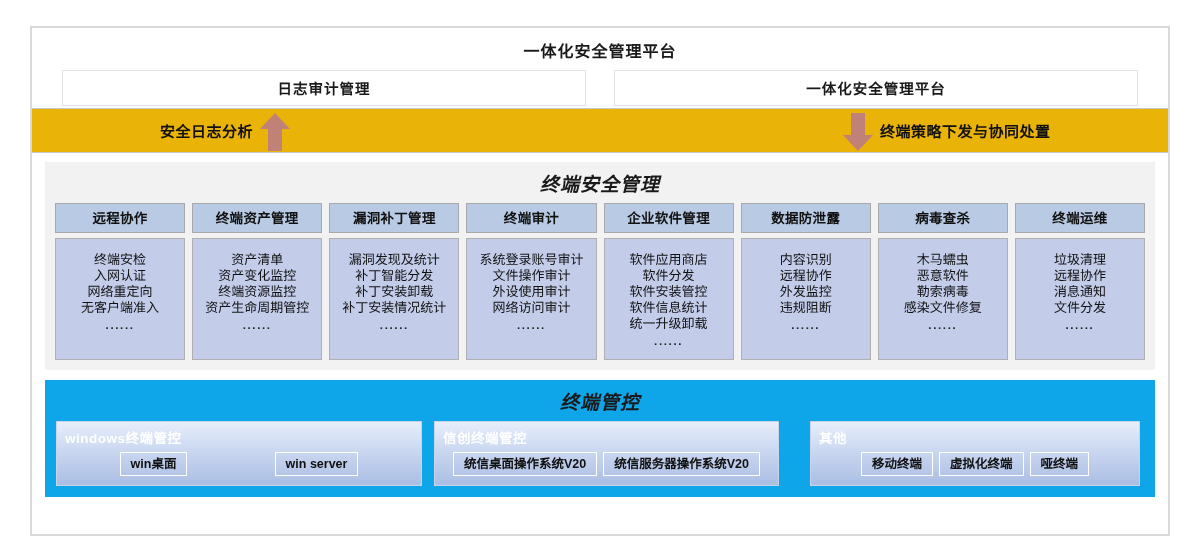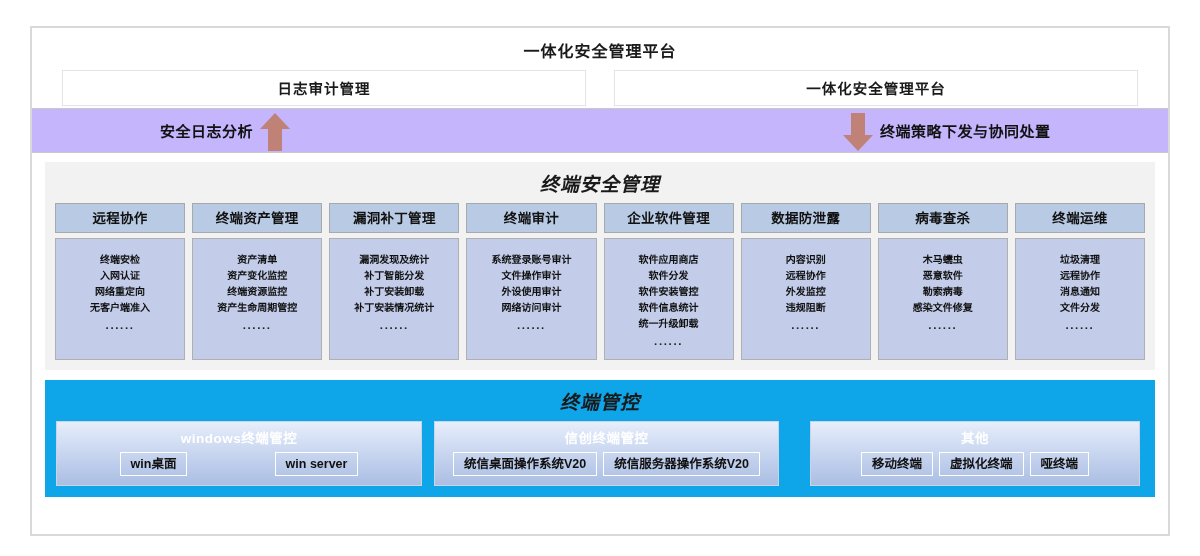--- a/index.html
+++ b/index.html
@@ -56,21 +56,21 @@
     font-weight: bold;
     color: #1a1a1a;
     letter-spacing: 1px;
     box-sizing: border-box;
   }
 
   
   .arrow-band {
     position: relative;
     height: 43px;
-    background: #c4b5fd;
+    background: #eab308;
     border-top: 1px solid #c8c8c8;
     border-bottom: 1px solid #c8c8c8;
   }
   .arrow-group {
     position: absolute;
     top: 0;
     height: 43px;
     display: flex;
     align-items: center;
     gap: 6px;
@@ -134,22 +134,22 @@
     background: #c3cdea;
     border: 1px solid #b0b0b0;
     box-sizing: border-box;
     display: flex;
     flex-direction: column;
     align-items: center;
     justify-content: flex-start;
     padding-top: 13px;
   }
   .col-body .line {
-    font-size: 10px;
-    font-weight: bold;
+    font-size: 13px;
+    font-weight: normal;
     color: #111111;
     line-height: 16px;
     white-space: nowrap;
   }
   .col-body .dots {
     font-size: 11.5px;
     font-weight: bold;
     color: #222222;
     line-height: 16px;
     letter-spacing: 1px;
@@ -167,21 +167,20 @@
     gap: 12px;
     padding: 0 11px;
   }
   .panel {
     background: linear-gradient(to bottom, #e8eefa 0%, #dbe5f7 18%, #b9c9e9 75%, #aabfe4 100%);
     border: 1px solid #c9d4ea;
     box-sizing: border-box;
     padding: 5px 8px 9px 8px;
     display: flex;
     flex-direction: column;
-    align-items: center;
   }
   .panel.windows { flex: 0 0 366px; }
   .panel.xinchuang { flex: 0 0 345px; }
   .panel.other { flex: 0 0 330px; margin-left: 19px; }
   .panel-title {
     font-size: 13.5px;
     font-weight: bold;
     color: #ffffff;
     letter-spacing: 0.5px;
     margin-bottom: 5px;

